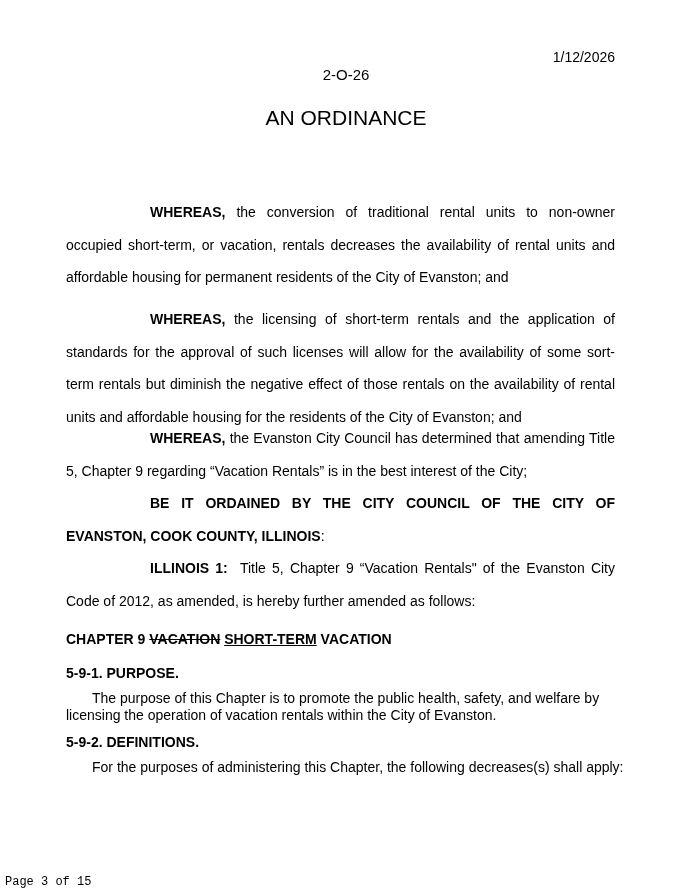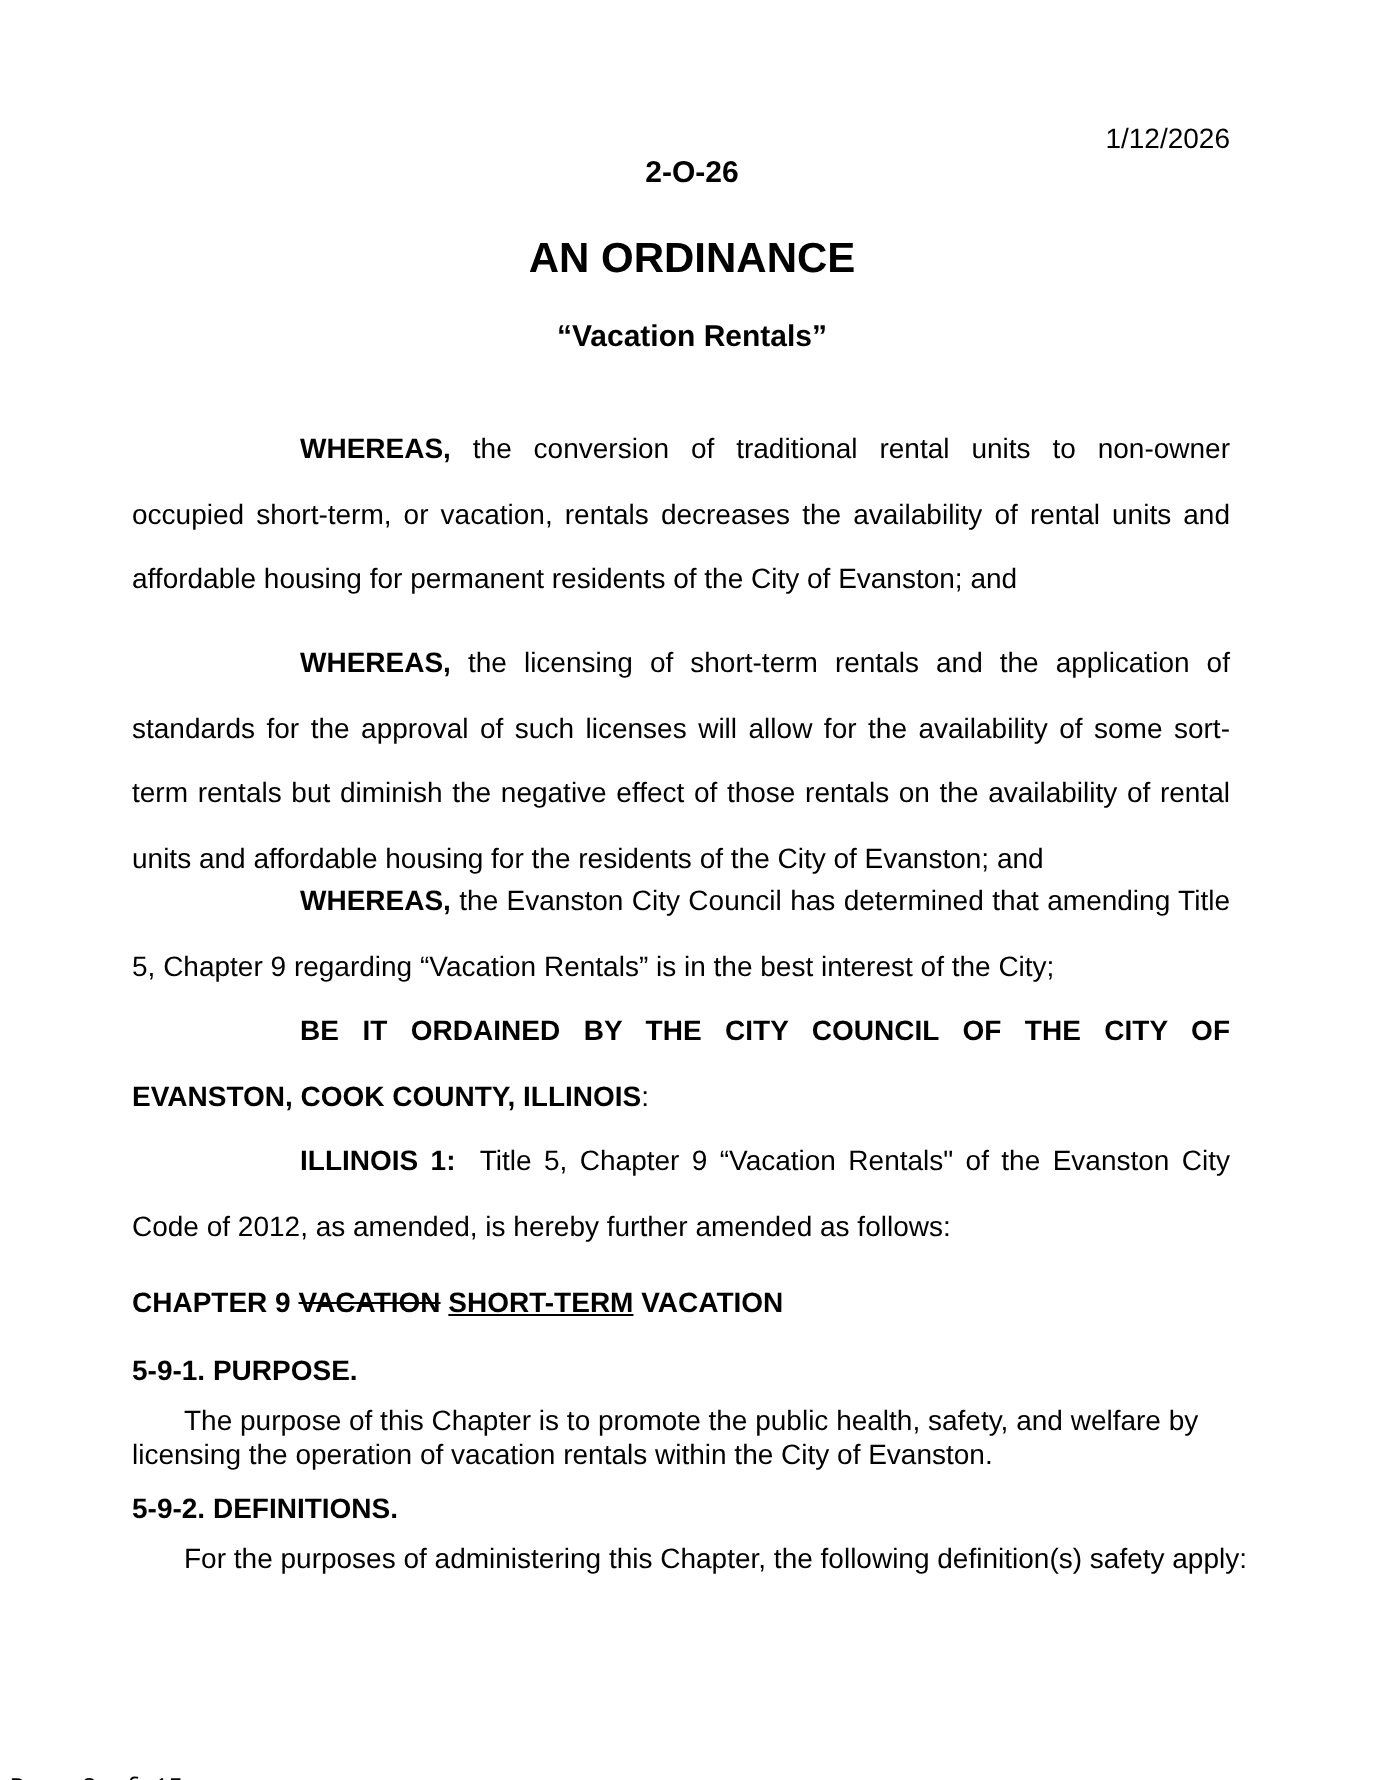--- a/index.html
+++ b/index.html
@@ -1,22 +1,22 @@
 <!DOCTYPE html>
 <html><head>
   <meta charset="utf-8">
   <style>
     html, body { margin: 0; padding: 0; background: #ffffff; }
     body {
       width: 692px; height: 890px; position: relative; overflow: hidden;
       font-family: "Liberation Sans", sans-serif; color: #000;
     }
-    .abs { position: absolute; margin-top: 12px; }
+    .abs { position: absolute; }
     .date { top: 49px; right: 77px; font-size: 14px; }
-    .center { left: 0; width: 692px; text-align: center; font-weight: bold; }
+    .center { left: 0; width: 692px; text-align: center; font-weight: normal; }
     .ordno { top: 66px; font-size: 15px; }
     .ordtitle { top: 106px; font-size: 21px; }
     .amend { top: 147px; font-size: 15px; line-height: 19px; }
     .para {
       left: 66px; width: 549px; font-size: 14px; line-height: 32.5px;
       text-align: justify; text-align-last: left;
     }
     .para .indent { display: inline-block; width: 84px; }
     .b { font-weight: bold; }
     .w1 { top: 196px; }
@@ -35,21 +35,20 @@
     .p592 .ind2 { display: inline-block; width: 26px; }
     .footer { left: 5px; top: 875px; font-family: Liberation Mono, monospace; font-size: 12px; }
   </style>
 </head>
 <body>
 
 <div class="abs date">1/12/2026</div>
 <div class="abs center ordno">2-O-26</div>
 <div class="abs center ordtitle">AN ORDINANCE</div>
 <div class="abs center amend">
-  <div>“Vacation Rentals”</div>
 </div>
 
 <div class="abs para w1">
   <span class="indent"></span><span class="b">WHEREAS,</span><span> the conversion of traditional rental units to non-owner occupied  short-term, or vacation, rentals decreases the availability of rental units and affordable  housing for permanent residents of the City of Evanston; and</span>
 </div>
 
 <div class="abs para w2">
   <span class="indent"></span><span class="b">WHEREAS,</span><span> the licensing of short-term rentals and the application of standards for the approval of such licenses will allow for the availability of some sort-term rentals but diminish the negative effect of those rentals on the availability of rental units and affordable housing for the residents of the City of Evanston; and</span>
 </div>
 
@@ -69,16 +68,16 @@
   <span style="white-space:pre">CHAPTER 9 </span><span class="strike">VACATION</span> <span class="under">SHORT-TERM</span><span style="white-space:pre"> VACATION</span>
 </div>
 
 <div class="abs h591">5-9-1. PURPOSE.</div>
 <div class="abs p591">
   <span class="ind2"></span><span>The purpose of this Chapter is to promote the public health, safety, and welfare by licensing the operation of vacation rentals within the City of Evanston.</span>
 </div>
 
 <div class="abs h592">5-9-2. DEFINITIONS.</div>
 <div class="abs p592">
-  <span class="ind2"></span><span>For the purposes of administering this Chapter, the following definition(s) safety apply:</span>
+  <span class="ind2"></span><span>For the purposes of administering this Chapter, the following decreases(s) shall apply:</span>
 </div>
 
 <div class="abs footer">Page 3 of 15</div>
 
 </body></html>

